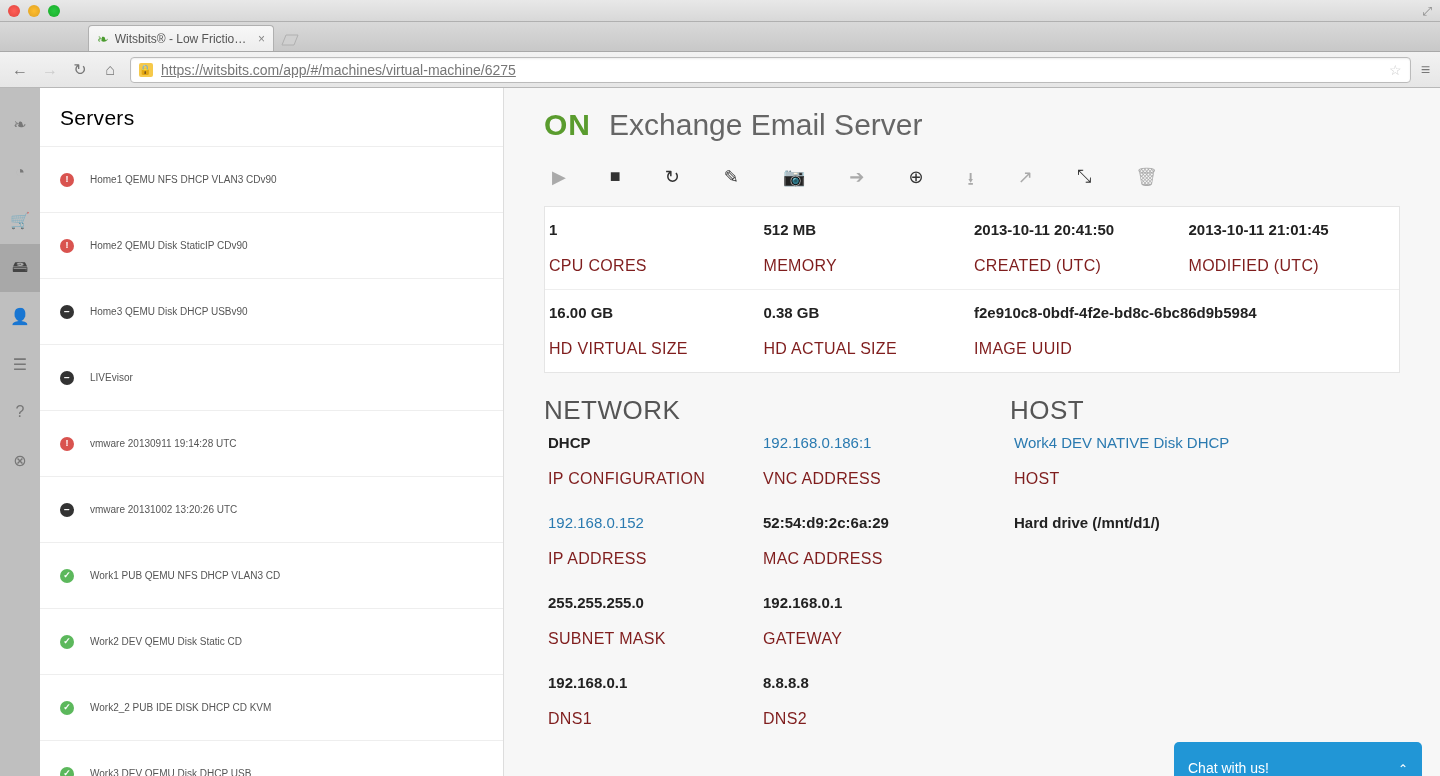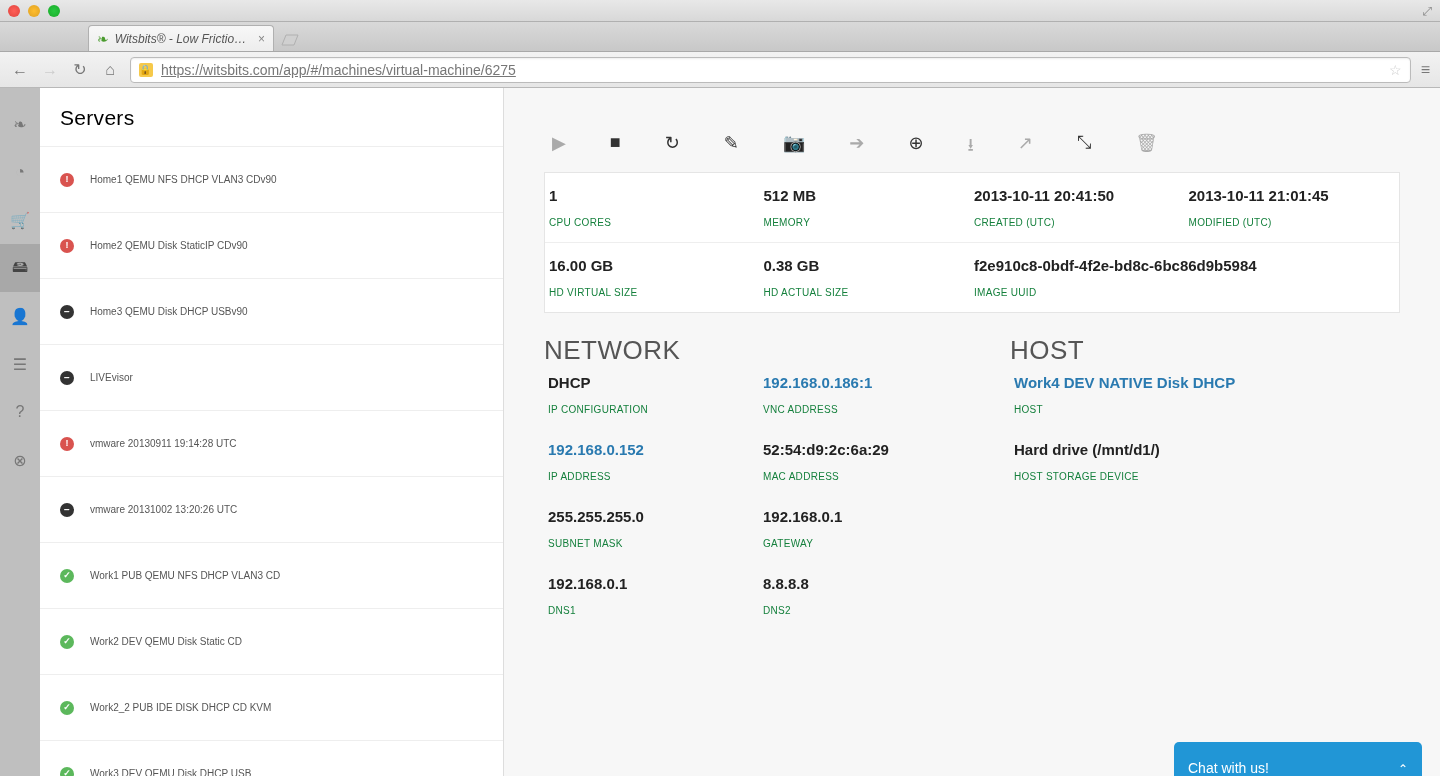--- a/index.html
+++ b/index.html
@@ -10,21 +10,21 @@
 .titlebar { height: 22px; background: linear-gradient(#e8e8e8,#d8d8d8); display: flex; align-items: center; padding: 0 8px; border-bottom: 1px solid #b0b0b0; position: relative; }
 .traffic { display: flex; gap: 8px; }
 .tl { width: 12px; height: 12px; border-radius: 50%; }
 .tl.red { background: radial-gradient(#ff5f57,#e0443e); }
 .tl.yellow { background: radial-gradient(#ffbd2e,#dea123); }
 .tl.green { background: radial-gradient(#28c940,#1aab29); }
 .fullscreen-icon { position:absolute; right:8px; color:#888; font-size:12px; }
 .tabstrip { height: 30px; background: linear-gradient(#d9d9d9,#c8c8c8); border-bottom: 1px solid #a8a8a8; display: flex; align-items: flex-end; padding: 0 8px 0 88px; }
 .tab { background: linear-gradient(#f7f7f7,#ededed); border: 1px solid #b0b0b0; border-bottom: none; border-top-left-radius: 4px; border-top-right-radius: 4px; height: 26px; width: 186px; display: flex; align-items: center; padding: 0 8px; font-size: 12px; color: #555; gap: 6px; }
 .tab .favicon { color: #4a9b2e; font-size: 14px; }
-.tab .title { white-space: nowrap; overflow: hidden; text-overflow: ellipsis; flex: 1; font-style: italic; }
+.tab .title { white-space: nowrap; overflow: hidden; text-overflow: ellipsis; flex: 1; }
 .tab .close { color: #888; font-size: 12px; }
 .newtab { width: 20px; height: 18px; margin-left: 6px; margin-bottom: 2px; color:#888; }
 .toolbar { height: 36px; background: linear-gradient(#f2f2f2,#e6e6e6); border-bottom: 1px solid #b8b8b8; display: flex; align-items: center; padding: 0 10px; gap: 10px; }
 .nav-btn { width: 20px; text-align: center; color: #777; font-size: 16px; }
 .nav-btn.disabled { color: #ccc; }
 .urlbar { flex: 1; height: 26px; background: #fff; border: 1px solid #bbb; border-radius: 4px; display: flex; align-items: center; padding: 0 8px; gap: 8px; font-size: 14px; box-shadow: inset 0 1px 2px rgba(0,0,0,.08); }
 .urlbar .lock { width:14px; height:14px; background:#f6c94a; border-radius:2px; display:flex; align-items:center; justify-content:center; color:#fff; font-size:10px;}
 .urlbar .urltext { color: #777; font-family: Arial, sans-serif; text-decoration: underline; }
 .urlbar .star { margin-left:auto; color:#ccc; }
 .menu-btn { color:#777; font-size:16px; }
@@ -53,22 +53,22 @@
 
 .actions { display:flex; gap:44px; margin-top:24px; margin-bottom:8px; padding-left:8px; }
 .act { color:#aaa; font-size:18px; }
 .act.enabled { color:#333; }
 
 .panel { background:#fff; margin-top:10px; border:1px solid #e5e5e5; }
 .row { display:flex; padding:14px 0; }
 .row + .row { border-top: 1px solid #eee; }
 .cell { padding: 0 0 0 4px; }
 .cell .val { font-size:15px; font-weight:bold; color:#222; }
-.cell .val.link { color:#2a7ab0; font-weight:bold; }
-.cell .lab { font-size:10px; color:#15803d; margin-top:13px; letter-spacing:.3px; }
+.cell .val.link { color:#2a7ab0; font-weight:normal; }
+.cell .lab { font-size:16px; color:#7f1d1d; margin-top:19px; letter-spacing:.3px; }
 
 .section-head { font-size:26px; font-weight:300; color:#555; margin-top:22px; margin-bottom:8px; letter-spacing:.5px; }
 .two-col { display:flex; gap:40px; }
 .colblk { display:flex; flex-direction:column; gap:26px; }
 
 .chat { position:absolute; right:18px; bottom:0; width:248px; height:34px; background:#2196d6; color:#fff; display:flex; align-items:flex-end; padding:0 14px; border-top-left-radius:5px; border-top-right-radius:5px; font-size:14px; }
 .chat .up { margin-left:auto; font-size:12px; }
 
 
 .w1 { width: 215px; }
@@ -167,20 +167,24 @@
         </div>
         <div class="server-item">
           <div class="status-dot sd-green">✓</div>
           <div class="server-label">Work3 DEV QEMU Disk DHCP USB</div>
         </div>
       </div>
   </div>
 
   <div class="main">
     <div class="main-inner">
+      <div class="header">
+        <span class="status-word">ON</span>
+        <span class="vm-name">Exchange Email Server</span>
+      </div>
 
       <div class="actions">
         <span class="act">▶</span>
         <span class="act enabled">■</span>
         <span class="act enabled">↻</span>
         <span class="act enabled">✎</span>
         <span class="act enabled">📷</span>
         <span class="act">➔</span>
         <span class="act enabled">⊕</span>
         <span class="act">⭳</span>
@@ -268,21 +272,20 @@
         </div>
         <div style="flex:1">
           <div class="section-head">HOST</div>
           <div class="colblk">
             <div class="cell">
                 <div class="val link">Work4 DEV NATIVE Disk DHCP</div>
                 <div class="lab">HOST</div>
               </div>
             <div class="cell">
                 <div class="val">Hard drive (/mnt/d1/)</div>
-                <div class="lab">HOST STORAGE DEVICE</div>
               </div>
           </div>
         </div>
       </div>
     </div>
 
     <div class="chat">
       <span>Chat with us!</span>
       <span class="up">⌃</span>
     </div>

